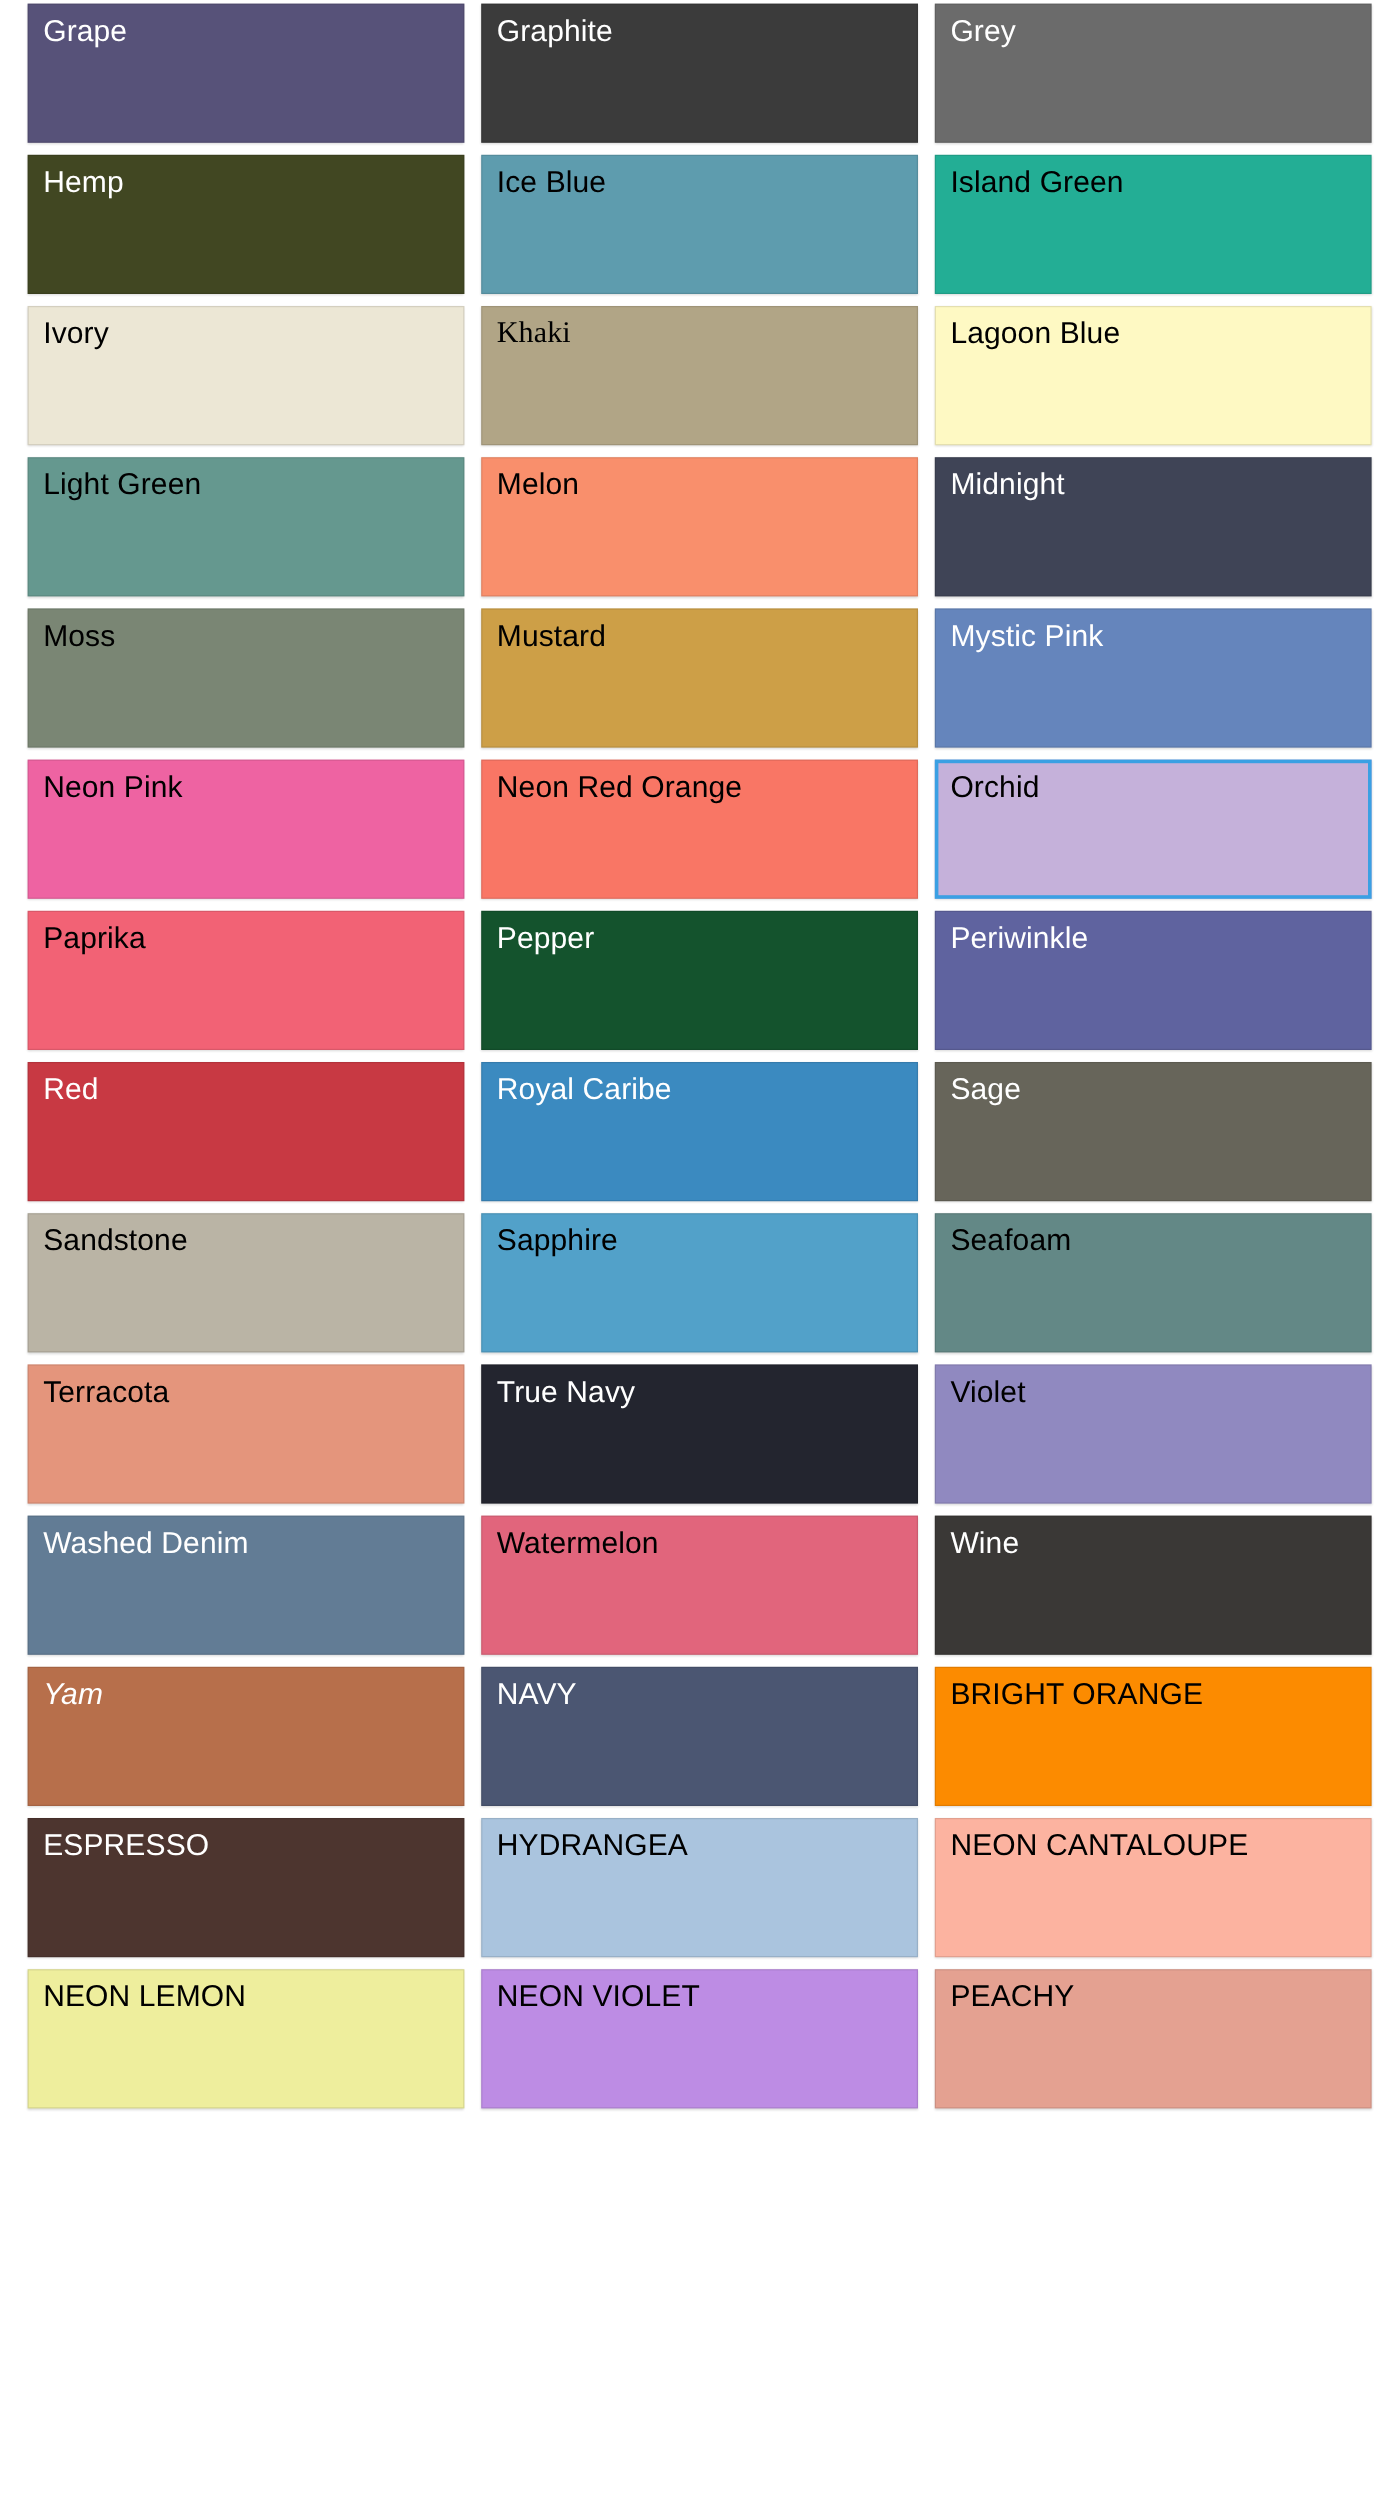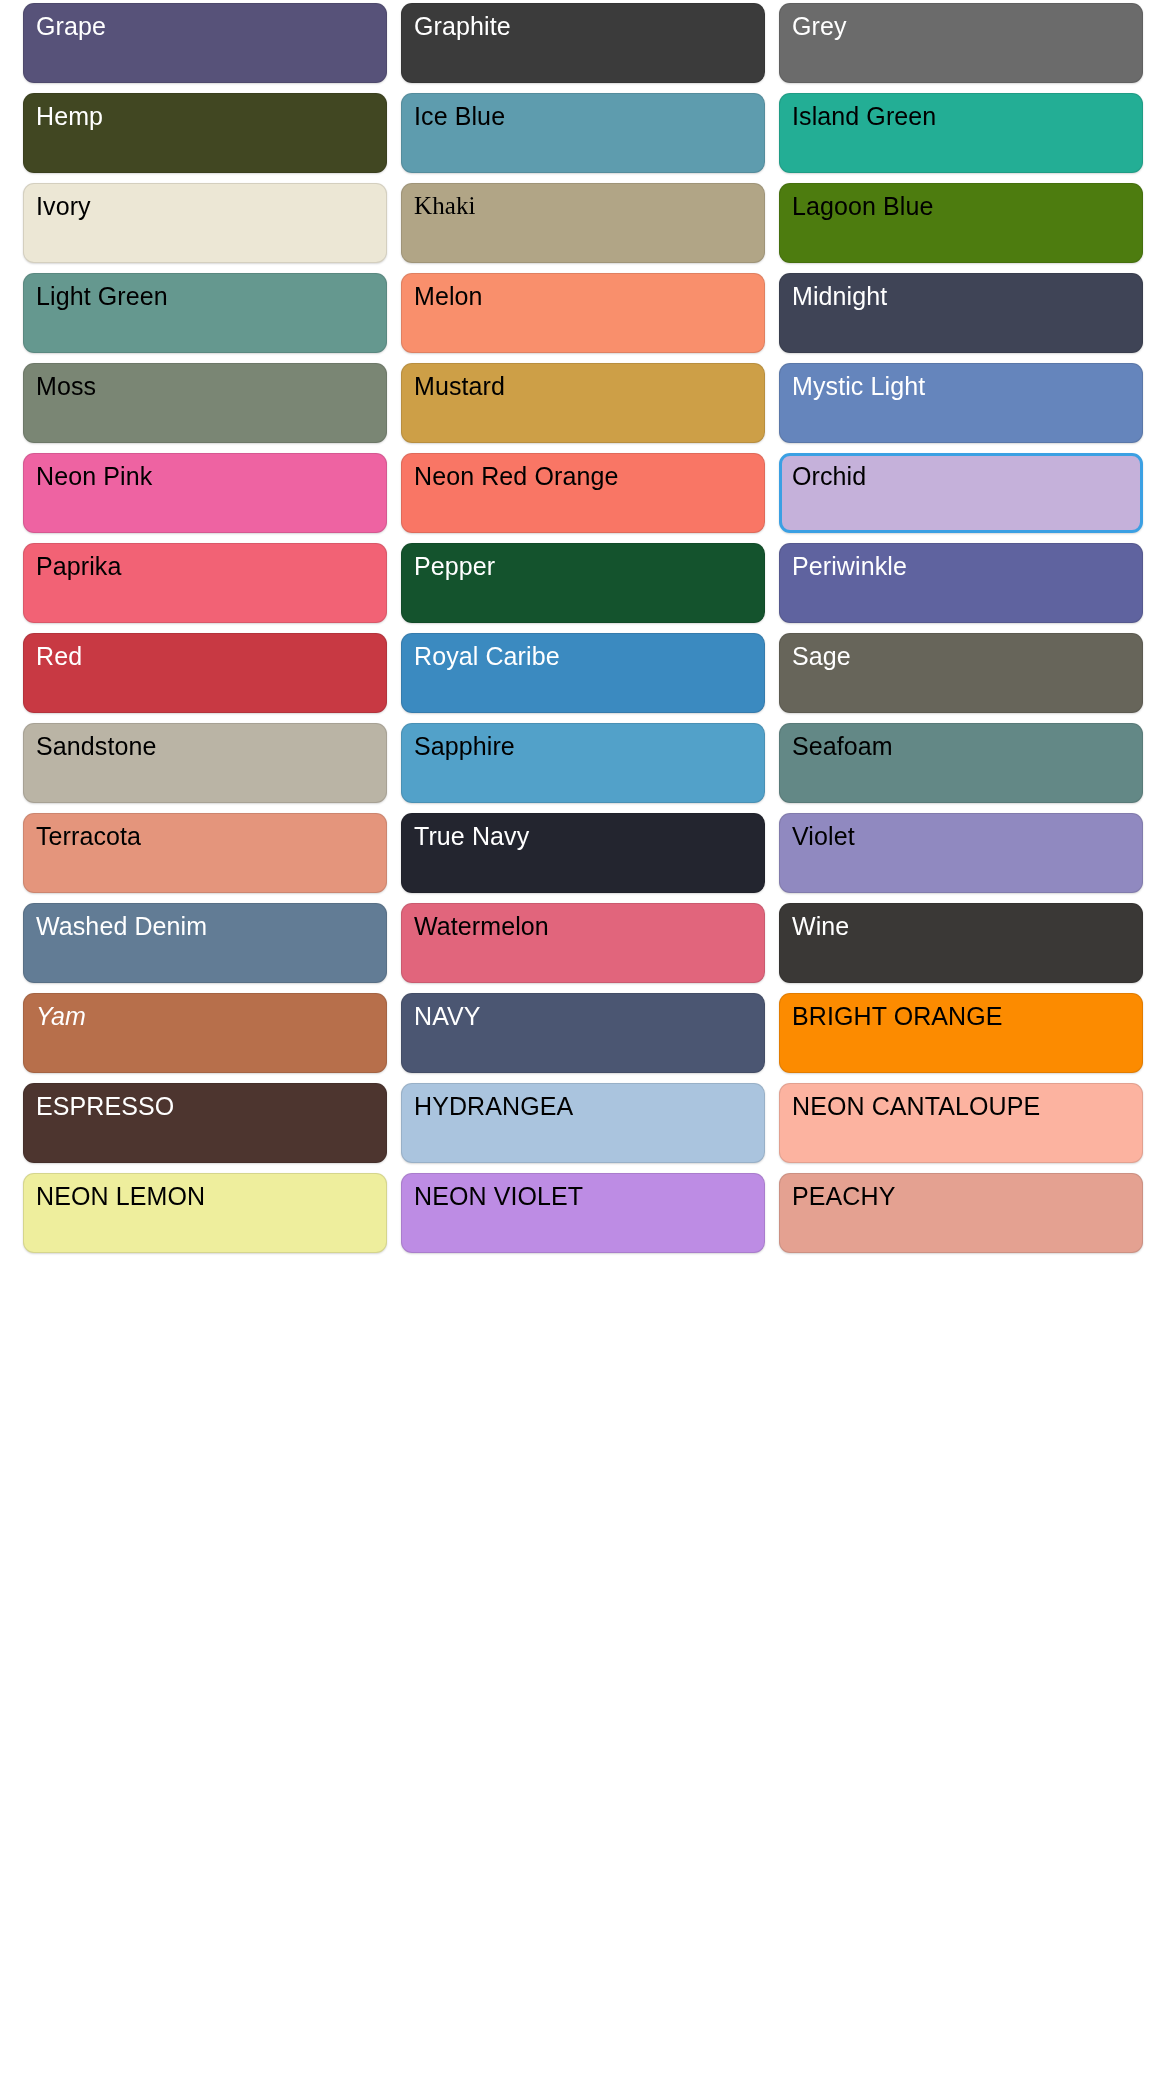--- a/index.html
+++ b/index.html
@@ -19,22 +19,22 @@
     grid-template-columns: repeat(3, 1fr);
     column-gap: 14px;
     row-gap: 10px;
     padding: 3px 23px 6px 23px;
     box-sizing: border-box;
     width: 1166px;
   }
 
   .swatch {
     position: relative;
-    height: 80px;
-    border-radius: 11px;
+    height: 116px;
+    border-radius: 0;
     border: 1px solid rgba(0, 0, 0, 0.10);
     box-shadow: 0 1px 2px rgba(0, 0, 0, 0.16),
                 0 0 0 1px rgba(255, 255, 255, 0.55);
     box-sizing: border-box;
     overflow: hidden;
     cursor: pointer;
   }
 
   .swatch.selected {
     border: 3px solid #3ba0e3;
@@ -81,40 +81,40 @@
     </div>
     <div class="swatch" style="background: rgb(35, 174, 149);">
       <span class="swatch-label text-dark">Island Green</span>
     </div>
     <div class="swatch" style="background: rgb(236, 231, 213);">
       <span class="swatch-label text-dark">Ivory</span>
     </div>
     <div class="swatch" style="background: rgb(177, 165, 134); font-family: Liberation Serif, serif;">
       <span class="swatch-label text-dark">Khaki</span>
     </div>
-    <div class="swatch" style="background: #4d7c0f;">
+    <div class="swatch" style="background: #fef9c3;">
       <span class="swatch-label text-dark">Lagoon Blue</span>
     </div>
     <div class="swatch" style="background: rgb(101, 152, 143); padding-left: 29px;">
       <span class="swatch-label text-dark">Light Green</span>
     </div>
     <div class="swatch" style="background: rgb(249, 143, 108);">
       <span class="swatch-label text-dark">Melon</span>
     </div>
     <div class="swatch" style="background: rgb(63, 68, 86);">
       <span class="swatch-label text-light">Midnight</span>
     </div>
     <div class="swatch" style="background: rgb(122, 134, 116);">
       <span class="swatch-label text-dark">Moss</span>
     </div>
     <div class="swatch" style="background: rgb(205, 159, 71);">
       <span class="swatch-label text-dark">Mustard</span>
     </div>
     <div class="swatch" style="background: rgb(101, 133, 188);">
-      <span class="swatch-label text-light">Mystic Light</span>
+      <span class="swatch-label text-light">Mystic Pink</span>
     </div>
     <div class="swatch" style="background: rgb(238, 99, 162);">
       <span class="swatch-label text-dark">Neon Pink</span>
     </div>
     <div class="swatch" style="background: rgb(249, 118, 101);">
       <span class="swatch-label text-dark">Neon Red Orange</span>
     </div>
     <div class="swatch selected" style="background: rgb(197, 177, 218); border-color: rgb(59, 160, 227);">
       <span class="swatch-label text-dark">Orchid</span>
     </div>

